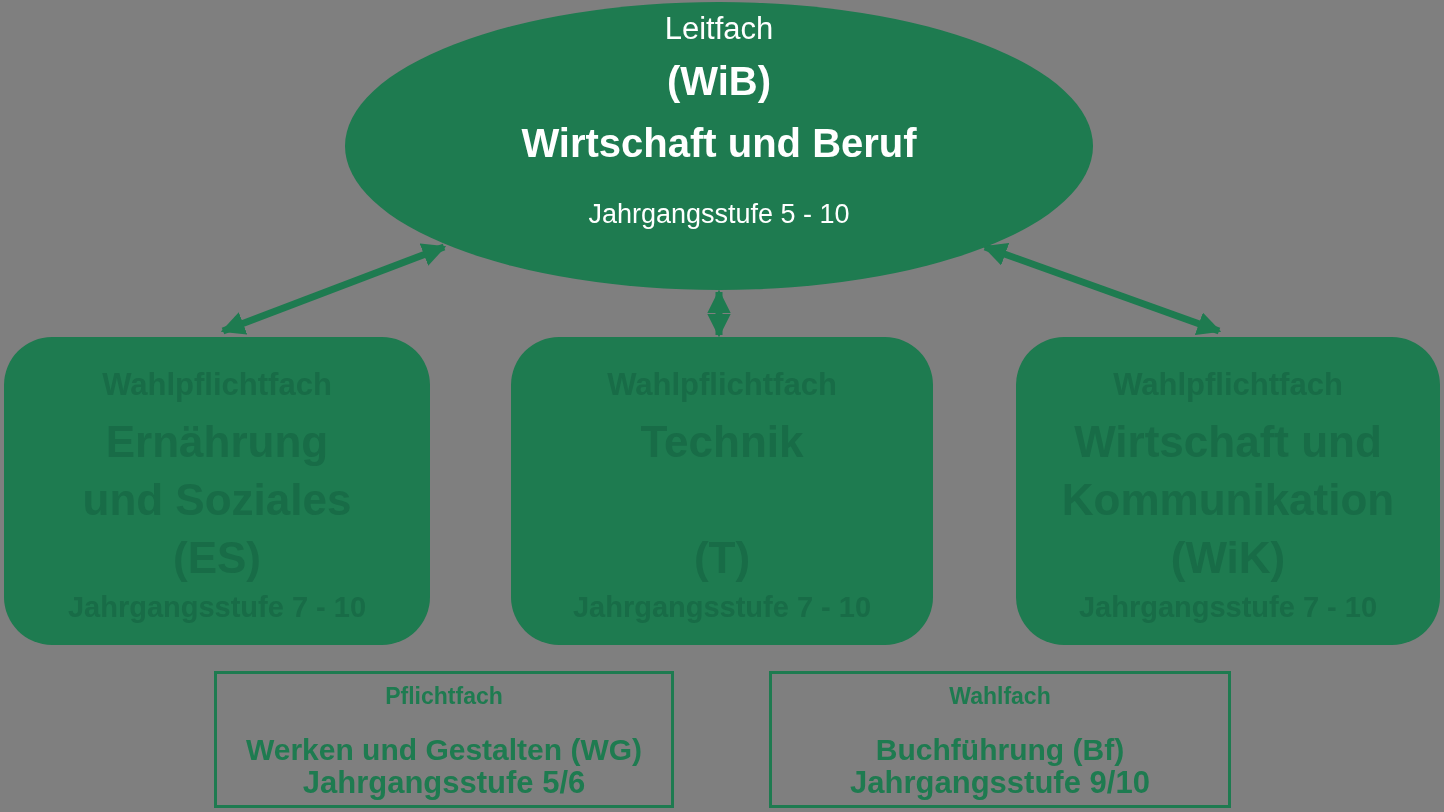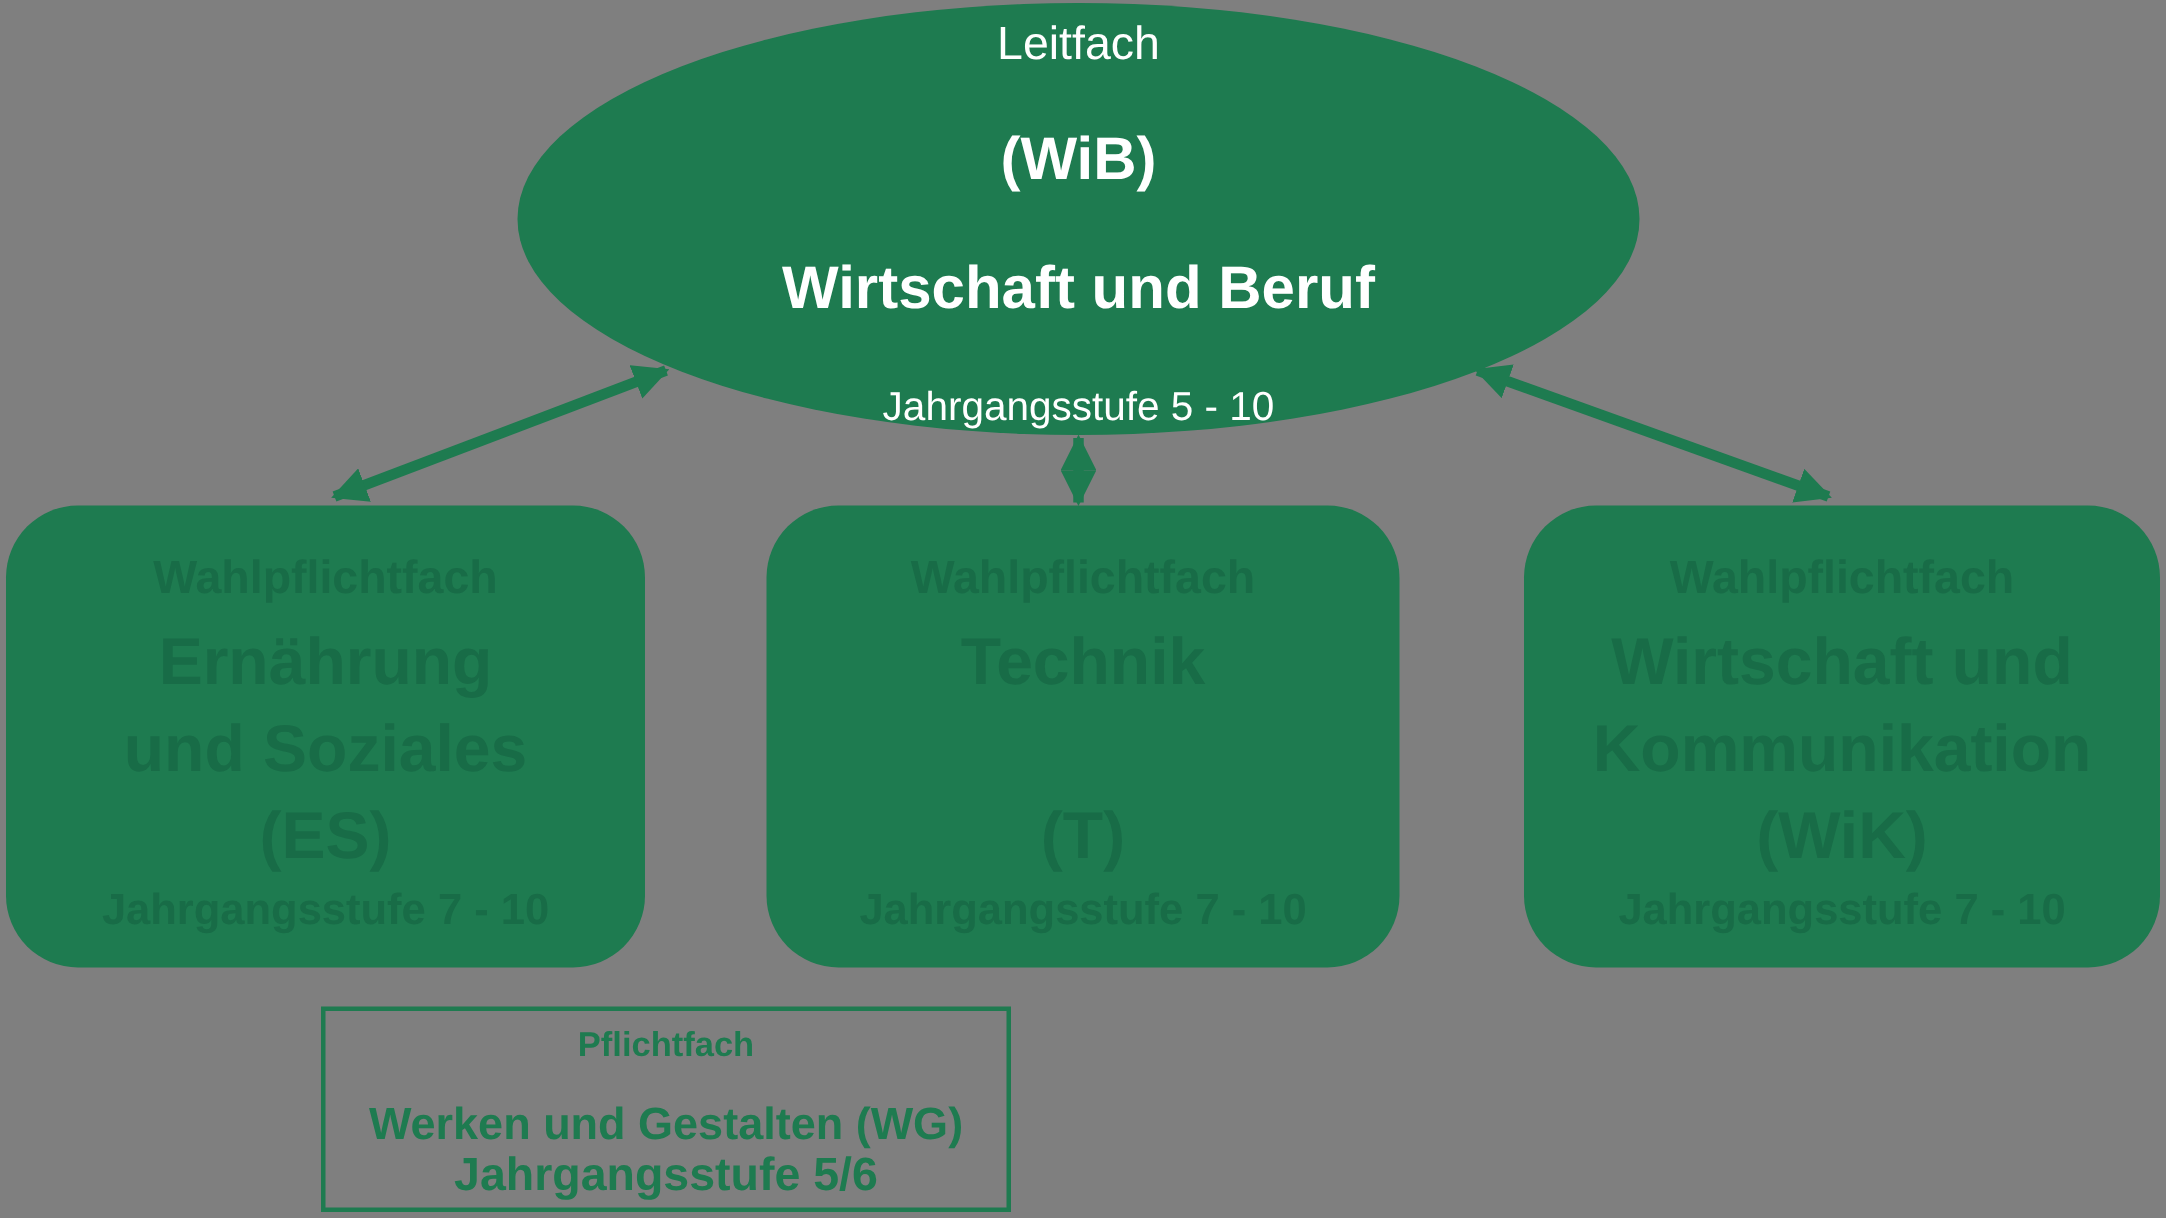--- a/index.html
+++ b/index.html
@@ -28,38 +28,38 @@
     left: 345px;
     top: 2px;
     width: 748px;
     height: 288px;
     background: var(--green);
     border-radius: 50%;
     color: var(--white);
     display: flex;
     flex-direction: column;
     align-items: center;
-    justify-content: space-between;
+    justify-content: flex-start;
     text-align: center;
     padding-top: 6px;
   }
   .ellipse-category {
     font-size: 31px;
     line-height: 42px;
     font-weight: 400;
   }
   .ellipse-name {
     font-size: 40px;
     line-height: 62px;
     font-weight: 700;
   }
   .ellipse-grades {
     font-size: 27px;
     line-height: 38px;
-    margin-top: 4px;
+    margin-top: 21px;
     font-weight: 400;
   }
 
   
   .subject-box {
     position: absolute;
     top: 337px;
     height: 308px;
     background: var(--green);
     border-radius: 48px;
@@ -180,14 +180,19 @@
     <div class="sb-abbr">(WiK)</div>
     <div class="sb-grades">Jahrgangsstufe 7 - 10</div>
   </div>
 
   <div class="bottom-box pos-left">
     <div class="bb-category">Pflichtfach</div>
     <div class="bb-name">Werken und Gestalten (WG)</div>
     <div class="bb-grades">Jahrgangsstufe 5/6</div>
   </div>
 
+  <div class="bottom-box pos-right">
+    <div class="bb-category">Wahlfach</div>
+    <div class="bb-name">Buchführung (Bf)</div>
+    <div class="bb-grades">Jahrgangsstufe 9/10</div>
+  </div>
 
 </div>
 
 </body></html>

